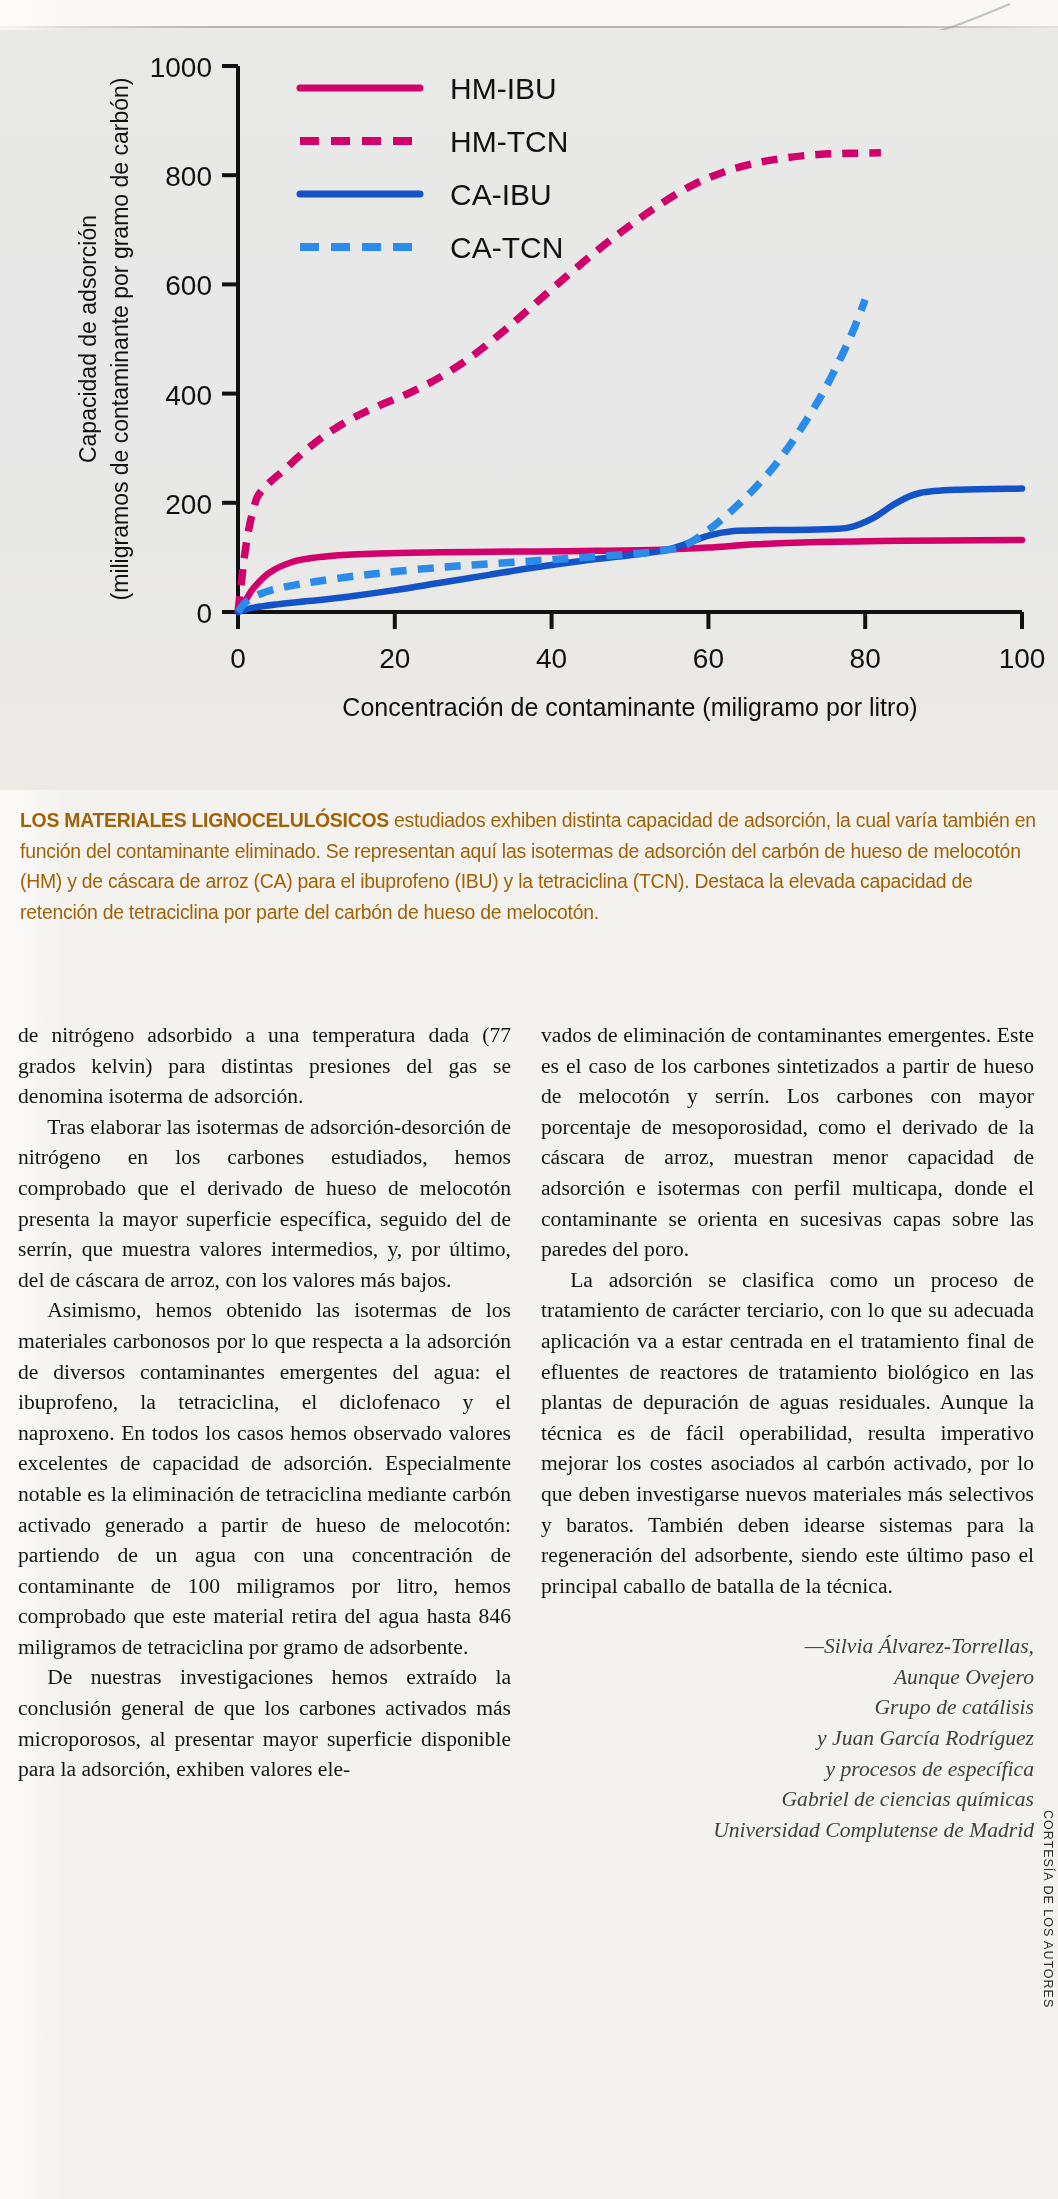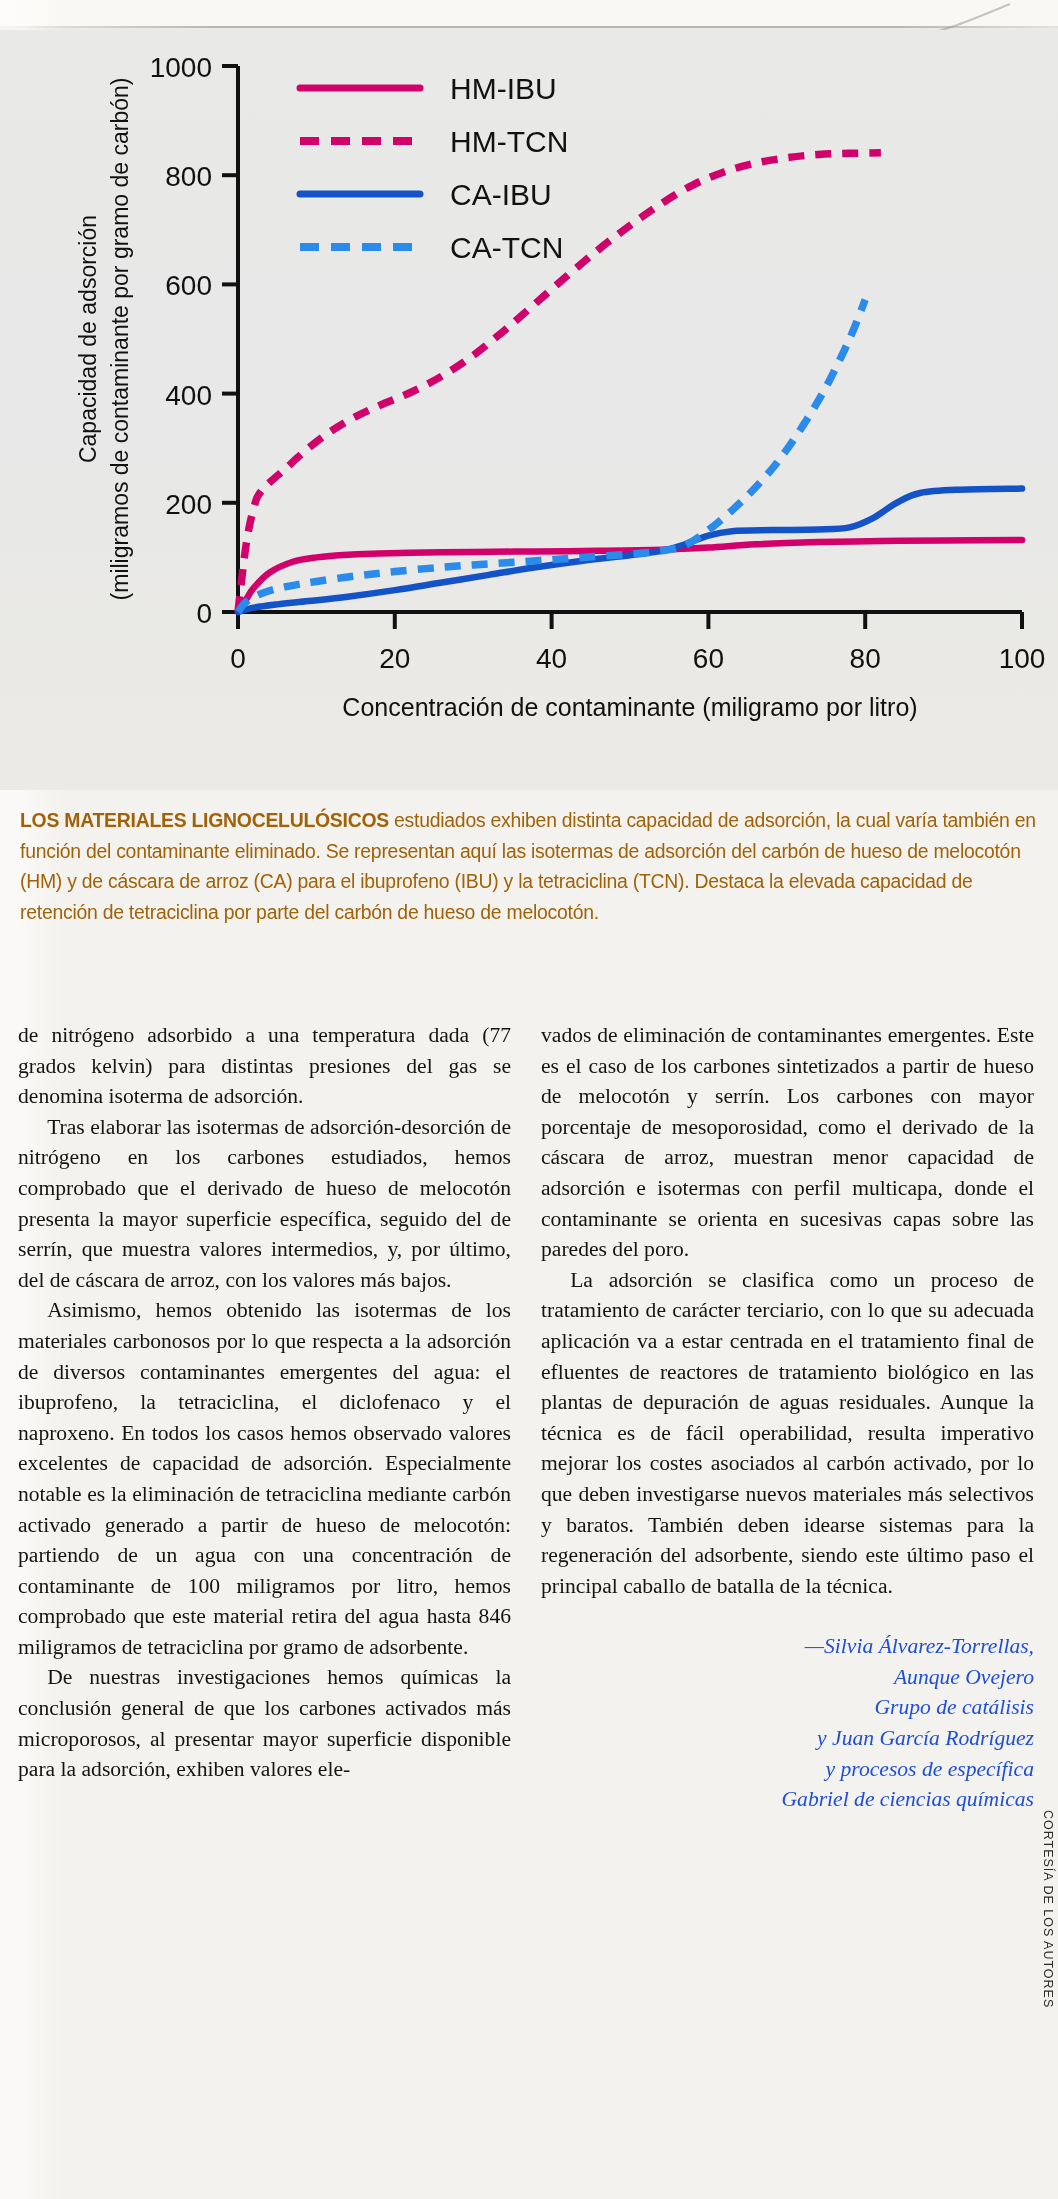--- a/index.html
+++ b/index.html
@@ -64,21 +64,21 @@
     color:#141414;
   }
   .col p + p{text-indent:1.35em;}
   .signature{
     margin-top:30px;
     text-align:right;
     font-style:italic;
     font-family:"Liberation Serif",serif;
     font-size:21.6px;
     line-height:30.6px;
-    color:#1d4ed8;
+    color:#404040;
   }
   .signature div{white-space:nowrap;}
 
   .credit{
     position:absolute;right:3px;top:1810px;
     writing-mode:vertical-rl;
     font-family:"Liberation Sans",sans-serif;
     font-size:12.5px;
     letter-spacing:1.0px;
     color:#2a2a2a;
@@ -143,29 +143,30 @@
 
 <div class="caption">
   <span class="lead">LOS MATERIALES LIGNOCELULÓSICOS</span><span> estudiados exhiben distinta capacidad de adsorción, la cual varía también en función del contaminante eliminado. Se representan aquí las isotermas de adsorción del carbón de hueso de melocotón (HM) y de cáscara de arroz (CA) para el ibuprofeno (IBU) y la tetraciclina (TCN). Destaca la elevada capacidad de retención de tetraciclina por parte del carbón de hueso de melocotón.</span>
 </div>
 
 <div class="body-cols">
   <div class="col" id="col-left">
       <p>de nitrógeno adsorbido a una temperatura dada (77 grados kelvin) para distintas presiones del gas se denomina isoterma de adsorción.</p>
       <p>Tras elaborar las isotermas de adsorción-desorción de nitrógeno en los carbones estudiados, hemos comprobado que el derivado de hueso de melocotón presenta la mayor superficie específica, seguido del de serrín, que muestra valores intermedios, y, por último, del de cáscara de arroz, con los valores más bajos.</p>
       <p>Asimismo, hemos obtenido las isotermas de los materiales carbonosos por lo que respecta a la adsorción de diversos contaminantes emergentes del agua: el ibuprofeno, la tetraciclina, el diclofenaco y el naproxeno. En todos los casos hemos observado valores excelentes de capacidad de adsorción. Especialmente notable es la eliminación de tetraciclina mediante carbón activado generado a partir de hueso de melocotón: partiendo de un agua con una concentración de contaminante de 100 miligramos por litro, hemos comprobado que este material retira del agua hasta 846 miligramos de tetraciclina por gramo de adsorbente.</p>
-      <p>De nuestras investigaciones hemos químicas la conclusión general de que los carbones activados más microporosos, al presentar mayor superficie disponible para la adsorción, exhiben valores ele-</p>
+      <p>De nuestras investigaciones hemos extraído la conclusión general de que los carbones activados más microporosos, al presentar mayor superficie disponible para la adsorción, exhiben valores ele-</p>
     </div>
   <div class="col" id="col-right">
       <p>vados de eliminación de contaminantes emergentes. Este es el caso de los carbones sintetizados a partir de hueso de melocotón y serrín. Los carbones con mayor porcentaje de mesoporosidad, como el derivado de la cáscara de arroz, muestran menor capacidad de adsorción e isotermas con perfil multicapa, donde el contaminante se orienta en sucesivas capas sobre las paredes del poro.</p>
       <p>La adsorción se clasifica como un proceso de tratamiento de carácter terciario, con lo que su adecuada aplicación va a estar centrada en el tratamiento final de efluentes de reactores de tratamiento biológico en las plantas de depuración de aguas residuales. Aunque la técnica es de fácil operabilidad, resulta imperativo mejorar los costes asociados al carbón activado, por lo que deben investigarse nuevos materiales más selectivos y baratos. También deben idearse sistemas para la regeneración del adsorbente, siendo este último paso el principal caballo de batalla de la técnica.</p>
       <div class="signature">
         <div>—Silvia Álvarez-Torrellas,</div>
         <div>Aunque Ovejero</div>
         <div>Grupo de catálisis</div>
         <div>y Juan García Rodríguez</div>
         <div>y procesos de específica</div>
         <div>Gabriel de ciencias químicas</div>
+        <div>Universidad Complutense de Madrid</div>
       </div>
     </div>
 </div>
 
 <div class="credit">CORTESÍA DE LOS AUTORES</div>
 
 </body></html>

